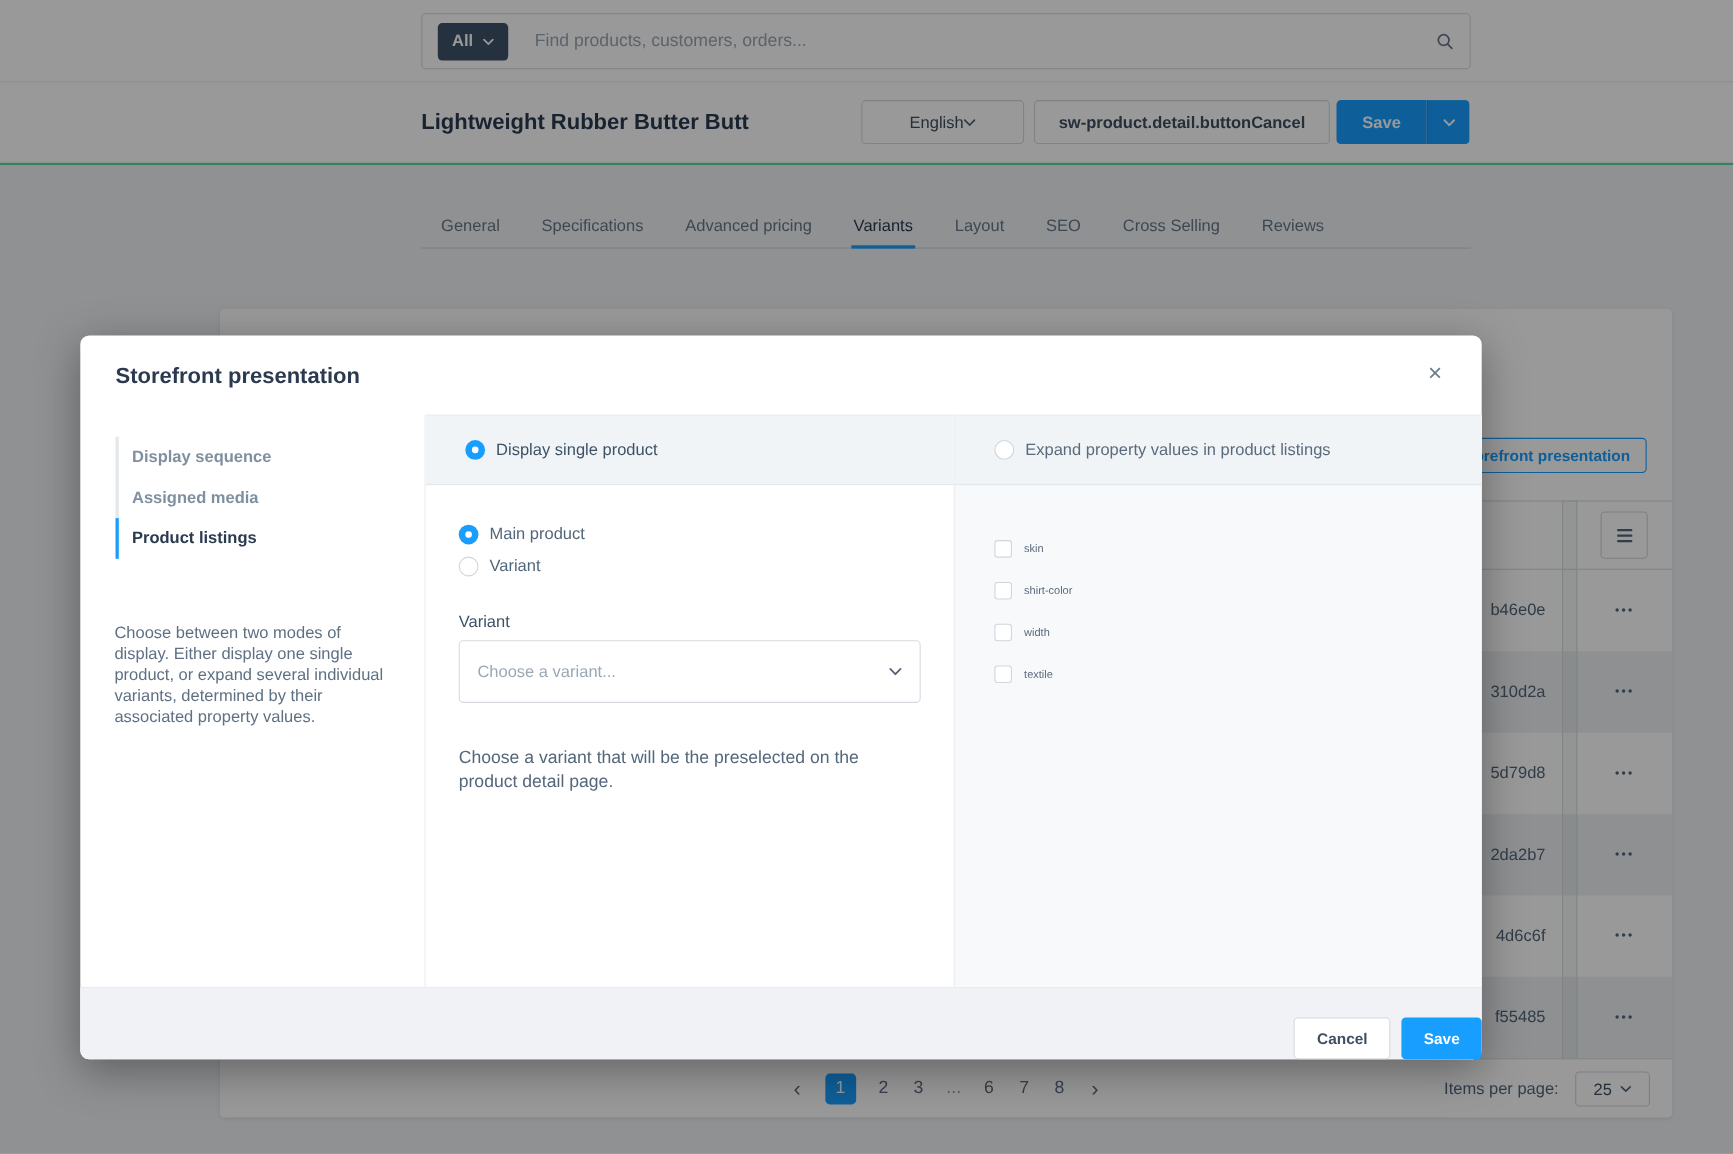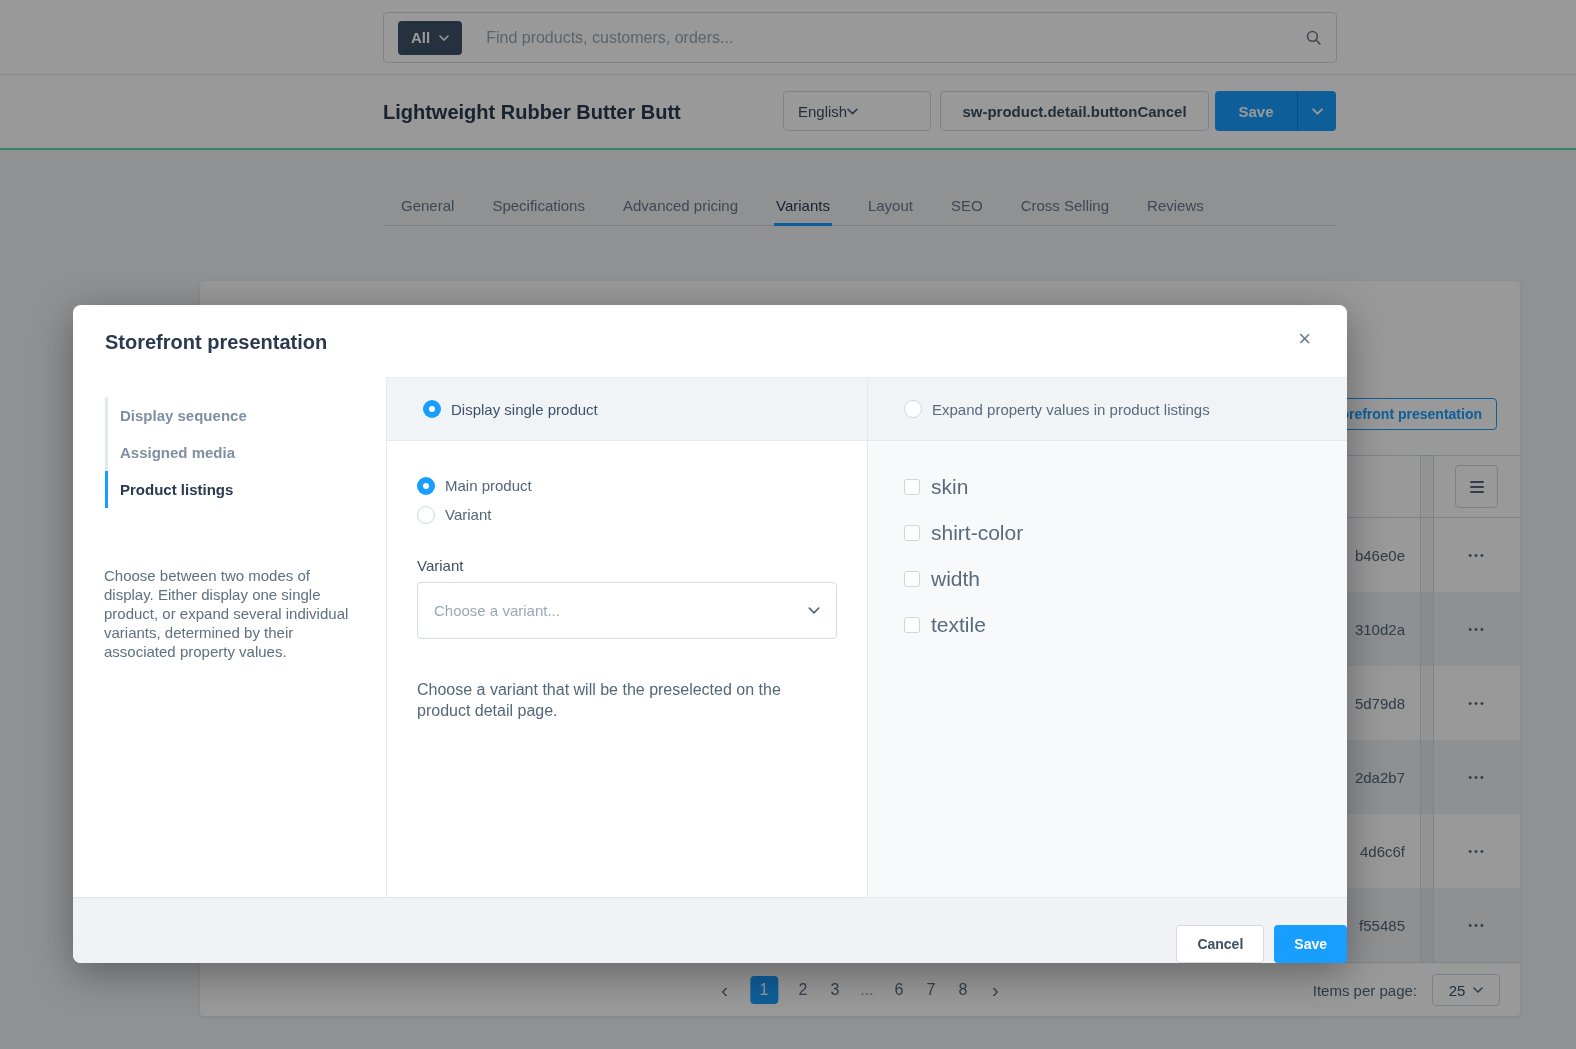--- a/index.html
+++ b/index.html
@@ -13,21 +13,21 @@
   .topbar { position:absolute; top:0; left:0; width:1576px; height:75px; background:#fff; border-bottom:1px solid #e4e8ec; box-sizing:border-box; }
   .searchbar { position:absolute; left:383px; top:12px; width:954px; height:51px; border:1px solid #d4dae0; border-radius:4px; background:#fff; display:flex; align-items:center; padding:0 14px; box-sizing:border-box; }
   .scope-chip { height:34px; background:var(--chip-bg,#3f5369); border:none; border-radius:4px; color:#fff; font-weight:700; font-size:15px; display:flex; align-items:center; gap:9px; padding:0 13px; cursor:pointer; font-family:inherit; }
   .search-input { flex:1; margin-left:22px; border:none; outline:none; font-size:16px; color:#3d4f61; background:transparent; font-family:inherit; }
   .search-input::placeholder { color:#98a5b3; }
   .search-icon { color:#67788a; display:flex; }
 
   
   .smartbar { position:absolute; top:75px; left:0; width:1576px; height:73px; background:#fff; border-bottom:2px solid var(--module-border,#57d9a3); box-sizing:content-box; }
   .sb-title { position:absolute; left:383px; top:50%; transform:translateY(-50%); font-size:20px; font-weight:700; color:#2b3a4f; }
-  .lang-select { position:absolute; left:783px; top:16px; width:148px; height:40px; border:1px solid #d4dae0; border-radius:4px; background:#fff; display:flex; align-items:center; justify-content:flex-start; padding:0 14px; box-sizing:border-box; font-size:15px; color:#3d4f61; cursor:pointer; }
+  .lang-select { position:absolute; left:783px; top:16px; width:148px; height:40px; border:1px solid #d4dae0; border-radius:4px; background:#fff; display:flex; align-items:center; justify-content:center; padding:0 14px; box-sizing:border-box; font-size:15px; color:#3d4f61; cursor:pointer; }
   .cancel-btn { position:absolute; left:940px; top:16px; width:269px; height:40px; background:#fff; border:1px solid #d4dae0; border-radius:4px; font-size:15px; font-weight:600; color:#3d4f61; display:flex; align-items:center; justify-content:center; cursor:pointer; font-family:inherit; }
   .save-split { position:absolute; left:1215px; top:16px; height:40px; display:flex; }
   .save-main { width:82px; background:var(--accent,#189eff); color:#fff; font-weight:600; font-size:15px; display:flex; align-items:center; justify-content:center; border-radius:4px 0 0 4px; cursor:pointer; }
   .save-caret { width:39px; background:var(--accent,#189eff); border-left:1px solid rgba(0,0,0,0.18); border-radius:0 4px 4px 0; display:flex; align-items:center; justify-content:center; color:#fff; cursor:pointer; box-sizing:border-box; }
 
   
   .tabs { position:absolute; left:383px; top:190px; width:954px; height:36px; border-bottom:1px solid #cfd6dd; display:flex; gap:34px; padding-left:16px; box-sizing:border-box; }
   .tab { font-size:15px; color:#67788a; padding:7px 2px 0 2px; cursor:pointer; height:26px; }
   .tab.active { color:#2b3a4f; border-bottom:3px solid var(--accent,#189eff); }
 
@@ -75,21 +75,21 @@
   .radio.checked { background:var(--accent,#189eff); border:none; }
   .radio.checked::after { content:""; position:absolute; width:6px; height:6px; border-radius:50%; background:#fff; left:6px; top:6px; }
   .m-mid-body { padding:30px; }
   .radio-row { display:flex; align-items:center; gap:10px; height:29px; cursor:pointer; font-size:15px; color:#52667a; }
   .field-label { margin-top:28px; font-size:15px; color:#3d5266; }
   .select-box { margin-top:8px; width:420px; height:57px; border:1px solid #d4dae0; border-radius:4px; background:#fff; display:flex; align-items:center; justify-content:space-between; padding:0 16px; box-sizing:border-box; cursor:pointer; }
   .placeholder { color:#9aa8b5; font-size:15px; }
   .chev { color:#52667a; display:flex; }
   .help { margin-top:40px; width:412px; font-size:16px; line-height:1.32; color:#54677a; }
   .check-list { padding:34px 0 0 36px; }
-  .check-row { display:flex; align-items:center; gap:11px; margin-bottom:22px; cursor:pointer; font-size:21px; color:#5a6b7d; }
+  .check-row { display:flex; align-items:center; gap:11px; margin-bottom:22px; cursor:pointer; font-size:10px; color:#5a6b7d;margin-top:16px; }
   .checkbox { width:16px; height:16px; border:1px solid #cdd7e0; border-radius:3px; background:#fff; flex:none; box-sizing:border-box; }
   .m-footer { position:absolute; left:0; right:0; bottom:0; height:66px; background:#f0f2f5; border-top:1px solid #e2e6ea; border-radius:0 0 8px 8px; display:flex; align-items:flex-end; justify-content:flex-end; gap:10px; box-sizing:border-box; }
   .btn { height:38px; border-radius:4px; font-size:14px; font-weight:700; padding:0 20px; display:inline-flex; align-items:center; cursor:pointer; border:none; font-family:inherit; }
   .btn-ghost { background:#fff; border:1px solid #d4dae0; color:#3d4f61; }
   .btn-primary { background:var(--accent,#189eff); color:#fff; }
 </style>
 </head>
 <body>
 
 <div class="topbar">

